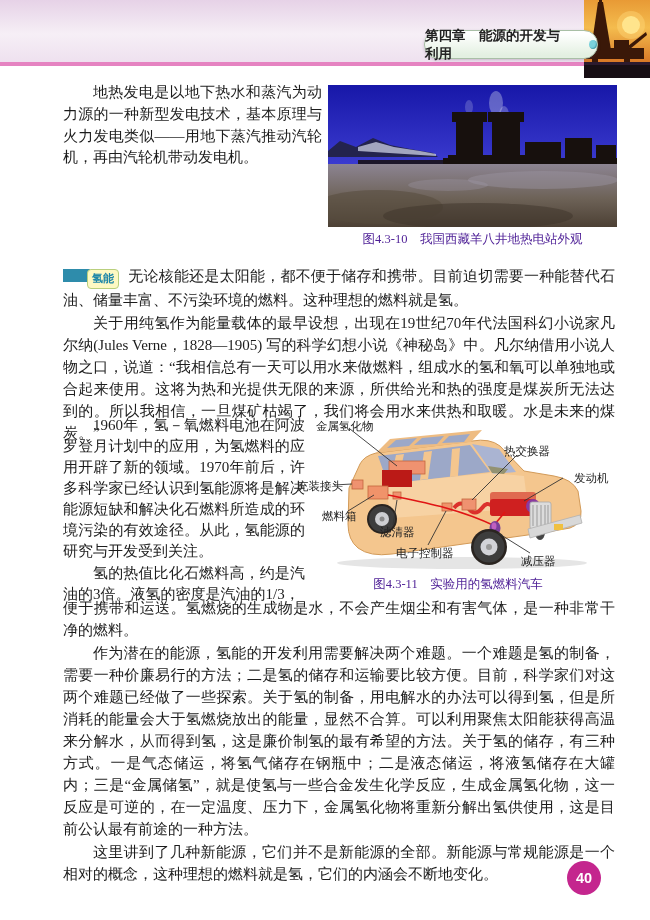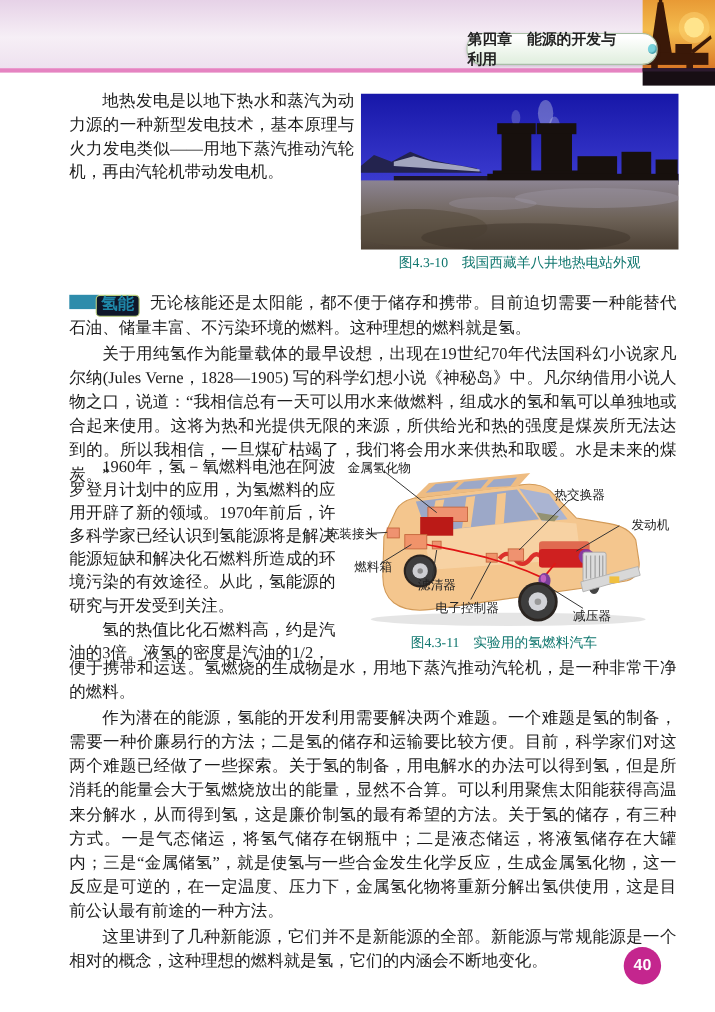--- a/index.html
+++ b/index.html
@@ -25,26 +25,26 @@
   .tb{text-align:justify;font-size:15px;}
   .tb p{margin:1px;}
   .indent{text-indent:2em;}
   .geo-col{left:62px;top:81px;width:261px;line-height:21.8px;}
   .h2-block{left:62px;top:264px;width:554px;line-height:22px;}
   .col1960{left:62px;top:414px;width:244px;line-height:21px;}
   .cont-block{left:62px;top:596px;width:554px;line-height:22px;}
   
   .badge-bar{display:inline-block;width:27px;height:13px;background:#2e8cab;
     vertical-align:-1px;margin-right:-3px;}
-  .badge-label{display:inline-block;background:#0f172a;border:1px solid #b9cf7d;
+  .badge-label{display:inline-block;background:#fef9c3;border:1px solid #b9cf7d;
     border-radius:4px;padding:0 4px 1px 4px;color:#1f87a8;font-weight:bold;
-    font-size:15px;line-height:17px;margin-right:9px;vertical-align:-1px;}
+    font-size:11px;line-height:17px;margin-right:9px;vertical-align:-1px;}
   
   .photo1{left:328px;top:85px;width:289px;height:142px;}
-  .caption{font-size:12.5px;text-align:center;color:#0f766e;}
+  .caption{font-size:12.5px;text-align:center;color:#4c1d95;}
   .caption1{left:328px;top:231px;width:289px;}
   .figure-car{left:292px;top:416px;width:332px;height:190px;}
   .car-label{position:absolute;font-size:11.5px;line-height:13px;color:#222;
     white-space:nowrap;}
   .caption2{position:absolute;left:0;top:160px;width:332px;}
   
   .page-num{left:567px;top:861px;width:34px;height:34px;border-radius:50%;
     background:#c4268e;color:#fff;display:flex;align-items:center;
     justify-content:center;font-size:14.5px;font-weight:bold;
     font-family:"Liberation Sans",sans-serif;}
@@ -134,21 +134,21 @@
 </div>
 <div class="abs caption caption1">图4.3-10　我国西藏羊八井地热电站外观</div>
 
 <div class="abs tb h2-block">
   <p><span class="badge-bar"></span><span class="badge-label">氢能</span><span>无论核能还是太阳能，都不便于储存和携带。目前迫切需要一种能替代石油、储量丰富、不污染环境的燃料。这种理想的燃料就是氢。</span></p>
   <p class="indent">关于用纯氢作为能量载体的最早设想，出现在19世纪70年代法国科幻小说家凡尔纳(Jules Verne，1828—1905) 写的科学幻想小说《神秘岛》中。凡尔纳借用小说人物之口，说道：“我相信总有一天可以用水来做燃料，组成水的氢和氧可以单独地或合起来使用。这将为热和光提供无限的来源，所供给光和热的强度是煤炭所无法达到的。所以我相信，一旦煤矿枯竭了，我们将会用水来供热和取暖。水是未来的煤炭。”</p>
 </div>
 
 <div class="abs tb col1960">
   <p class="indent">1960年，氢－氧燃料电池在阿波罗登月计划中的应用，为氢燃料的应用开辟了新的领域。1970年前后，许多科学家已经认识到氢能源将是解决能源短缺和解决化石燃料所造成的环境污染的有效途径。从此，氢能源的研究与开发受到关注。</p>
-  <p class="indent">氢的热值比化石燃料高，约是汽油的3倍。液氢的密度是汽油的1/2，</p>
+  <p class="indent">氢的热值比化石燃料高，约是汽油的3倍。液氢的密度是汽油的1/3，</p>
 </div>
 
 <div class="abs figure-car">
   <svg width="332" height="155" viewBox="0 0 332 155">
 
     <ellipse cx="170" cy="147" rx="125" ry="6" fill="rgba(0,0,0,0.10)"></ellipse>
 
     <ellipse cx="70" cy="88" rx="8" ry="10" fill="#4a4a4a"></ellipse>
 
     <path d="M57 72 L68 48 Q72 40 84 37 L180 25 Q198 22 208 30 L232 55 L262 60 Q280 63 286 75 L289 95 Q290 108 278 112 L250 117 L100 138 Q78 141 66 132 Q56 124 56 108 Z" fill="#f4c68e" stroke="#d29a58" stroke-width="1"></path>
@@ -226,20 +226,20 @@
   <span class="car-label" style="left:270px;top:56px;margin-left:12px;">发动机</span>
   <span class="car-label" style="left:5px;top:64px;">充装接头</span>
   <span class="car-label" style="left:30px;top:94px;text-align:center;">燃料箱</span>
   <span class="car-label" style="left:88px;top:110px;">滤清器</span>
   <span class="car-label" style="left:104px;top:131px;">电子控制器</span>
   <span class="car-label" style="left:229px;top:139px;">减压器</span>
   <div class="caption caption2">图4.3-11　实验用的氢燃料汽车</div>
 </div>
 
 <div class="abs tb cont-block">
-  <p>便于携带和运送。氢燃烧的生成物是水，用地下蒸汽推动汽轮机，是一种非常干净的燃料。</p>
+  <p>便于携带和运送。氢燃烧的生成物是水，不会产生烟尘和有害气体，是一种非常干净的燃料。</p>
   <p class="indent">作为潜在的能源，氢能的开发利用需要解决两个难题。一个难题是氢的制备，需要一种价廉易行的方法；二是氢的储存和运输要比较方便。目前，科学家们对这两个难题已经做了一些探索。关于氢的制备，用电解水的办法可以得到氢，但是所消耗的能量会大于氢燃烧放出的能量，显然不合算。可以利用聚焦太阳能获得高温来分解水，从而得到氢，这是廉价制氢的最有希望的方法。关于氢的储存，有三种方式。一是气态储运，将氢气储存在钢瓶中；二是液态储运，将液氢储存在大罐内；三是“金属储氢”，就是使氢与一些合金发生化学反应，生成金属氢化物，这一反应是可逆的，在一定温度、压力下，金属氢化物将重新分解出氢供使用，这是目前公认最有前途的一种方法。</p>
   <p class="indent">这里讲到了几种新能源，它们并不是新能源的全部。新能源与常规能源是一个相对的概念，这种理想的燃料就是氢，它们的内涵会不断地变化。</p>
 </div>
 
 <div class="abs page-num">
   <span>40</span>
 </div>
 
 </body></html>

